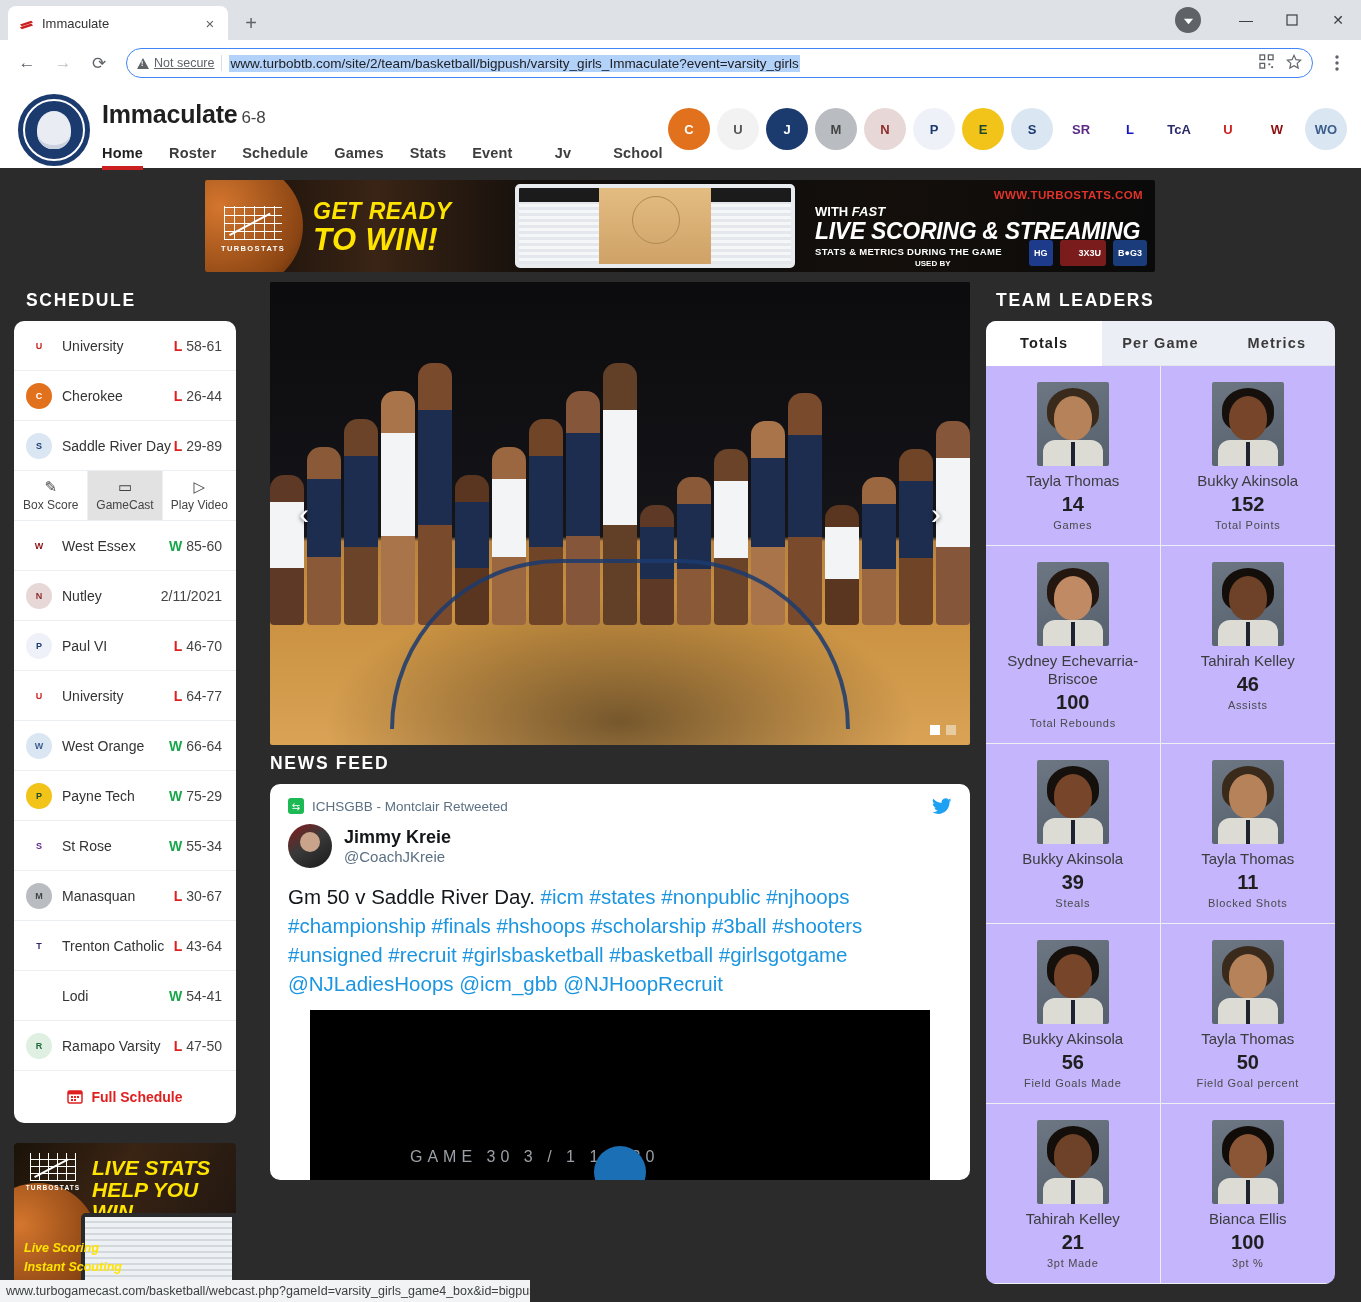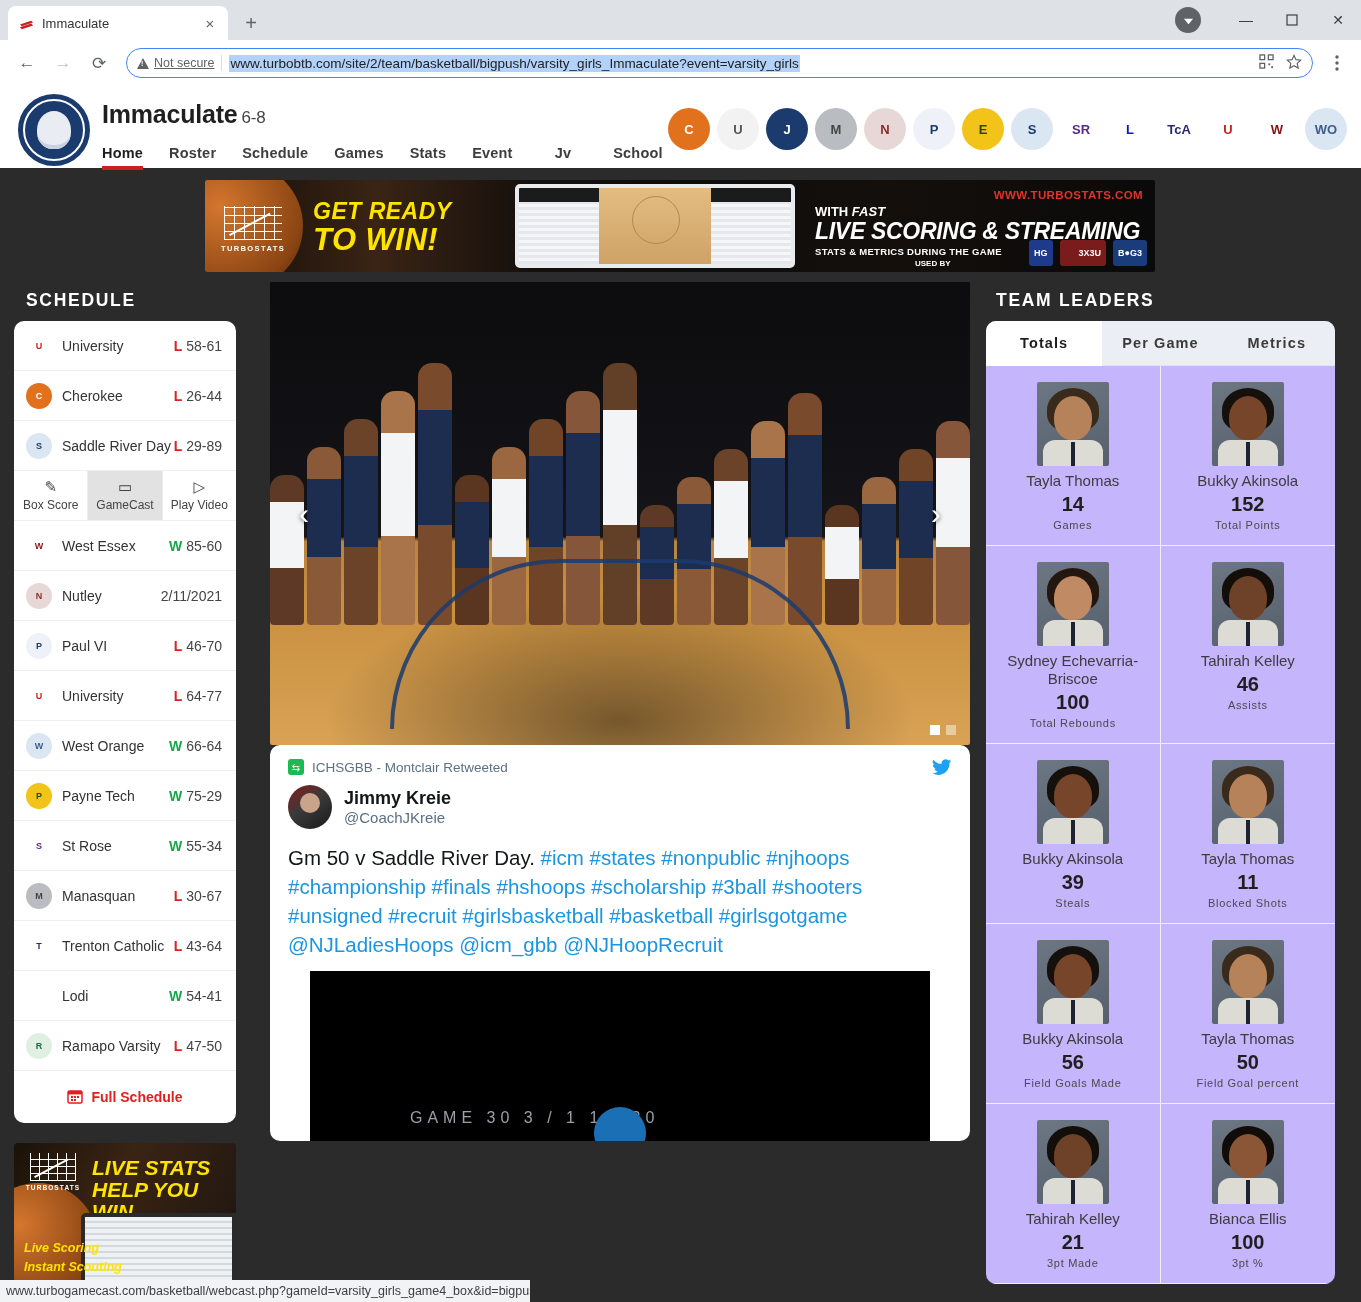--- a/index.html
+++ b/index.html
@@ -533,20 +533,21 @@
               <div class="court-arc"></div>
             </div>
             <div class="carousel-arrow prev">‹</div>
             <div class="carousel-arrow next">›</div>
             <div class="dots">
               <span class="dot active"></span>
               <span class="dot"></span>
             </div>
           </div>
 
+          <div class="section-title mid">NEWS FEED</div>
 
           <div class="tweet-card">
             <div class="rt-line">
               <span class="rt-ico">⇆</span>
               <span>ICHSGBB - Montclair Retweeted</span>
             </div>
             <span class="tw-bird">
               <svg width="20" height="17" viewBox="0 0 20 17">
                   <path d="M19.5 2.1c-.7.3-1.5.5-2.3.6.8-.5 1.4-1.3 1.7-2.2-.8.5-1.6.8-2.5 1A4 4 0 0 0 9.6 5a11.3 11.3 0 0 1-8.2-4.2 4 4 0 0 0 1.2 5.3c-.6 0-1.2-.2-1.8-.5A4 4 0 0 0 4 9.5c-.6.2-1.2.2-1.8.1a4 4 0 0 0 3.7 2.8A8 8 0 0 1 0 14.1a11.3 11.3 0 0 0 6.1 1.8c7.4 0 11.4-6.1 11.4-11.4v-.5c.8-.6 1.5-1.3 2-2z" fill="#1da1f2"></path>
                 </svg>

